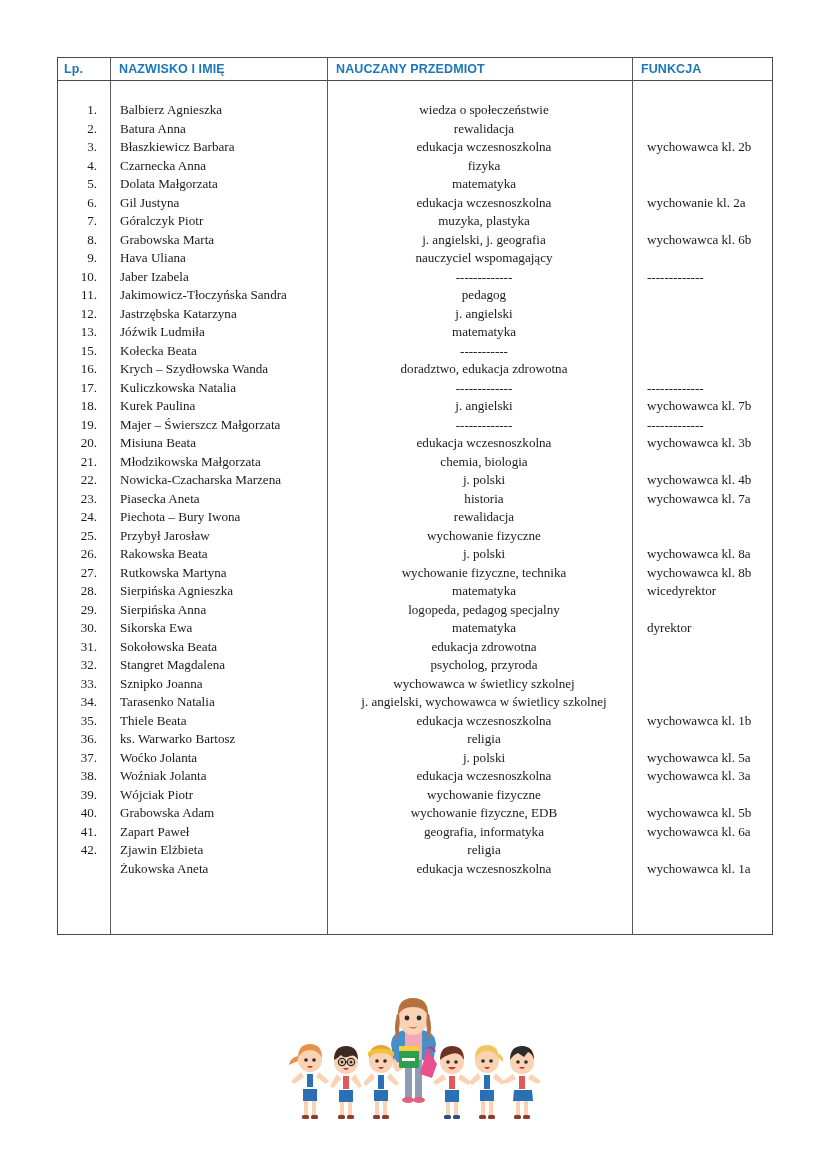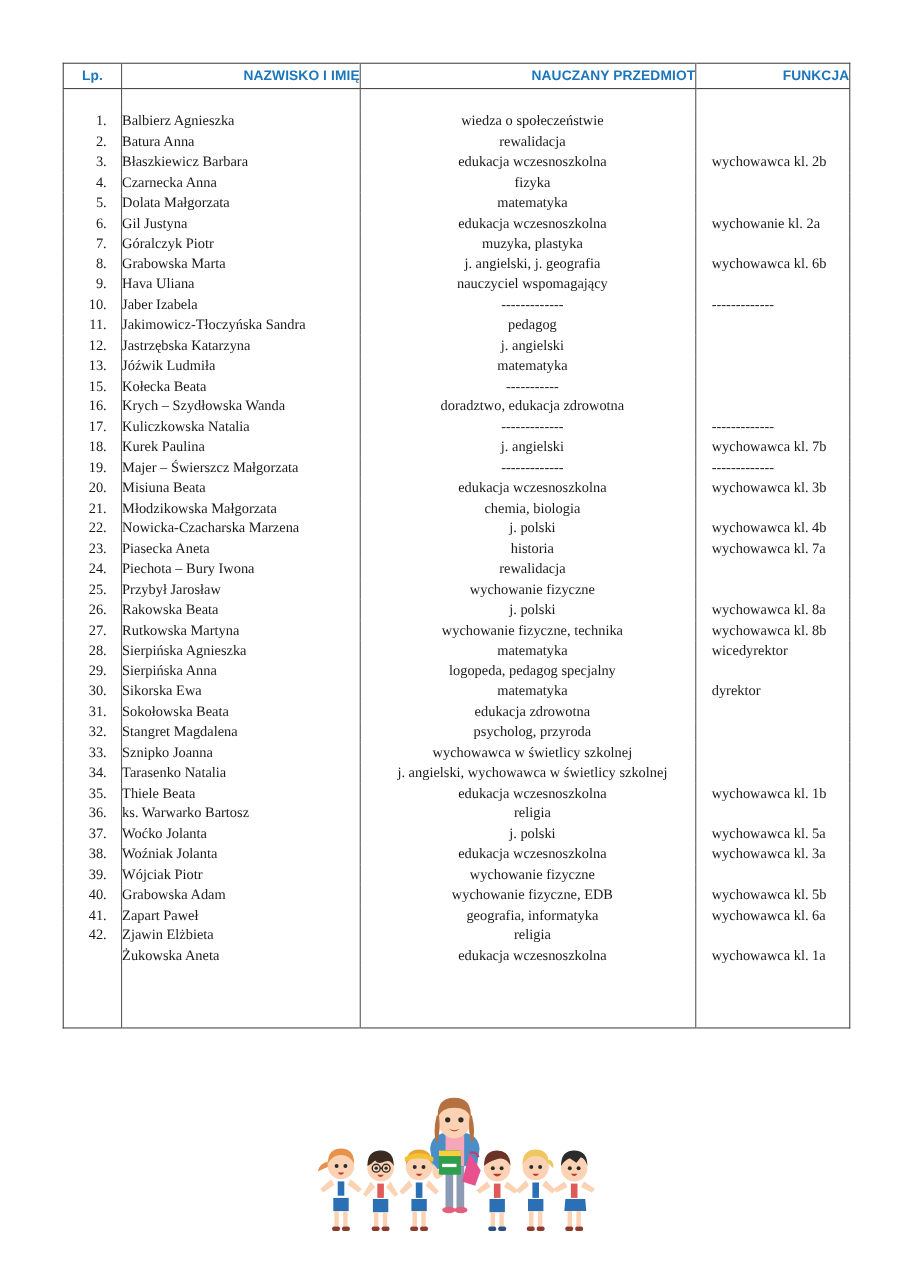--- a/index.html
+++ b/index.html
@@ -61,25 +61,25 @@
   
   thead tr.header-row th {
     border-bottom: 1.5px solid #4a4a4a;
     color: #1b76bc;
     font-family: "Liberation Sans", "DejaVu Sans", sans-serif;
     font-weight: bold;
     font-size: 12.5px;
     letter-spacing: 0.1px;
     height: 22px;
     line-height: 22px;
-    text-align: right;
+    text-align: left;
     white-space: nowrap;
   }
   thead tr.header-row th.h-lp {
-    text-align: center;
+    text-align: left;
     padding: 0 6px;
   }
   thead tr.header-row th.h-name,
   thead tr.header-row th.h-subject,
   thead tr.header-row th.h-role {
     padding-left: 8px;
   }
 
   
   tbody tr.spacer-row td {
@@ -93,20 +93,21 @@
     line-height: 18.5px;
     color: #1a1a1a;
     white-space: nowrap;
     overflow: hidden;
   }
   tbody tr.data-row td.cell-lp {
     text-align: right;
     padding-right: 13px;
   }
   tbody tr.data-row td.cell-name {
+    padding-left: 9px;
   }
   tbody tr.data-row td.cell-subject {
     padding-left: 8px;
     text-align: center;
   }
   tbody tr.data-row td.cell-role {
     padding-left: 14px;
   }
 
   

